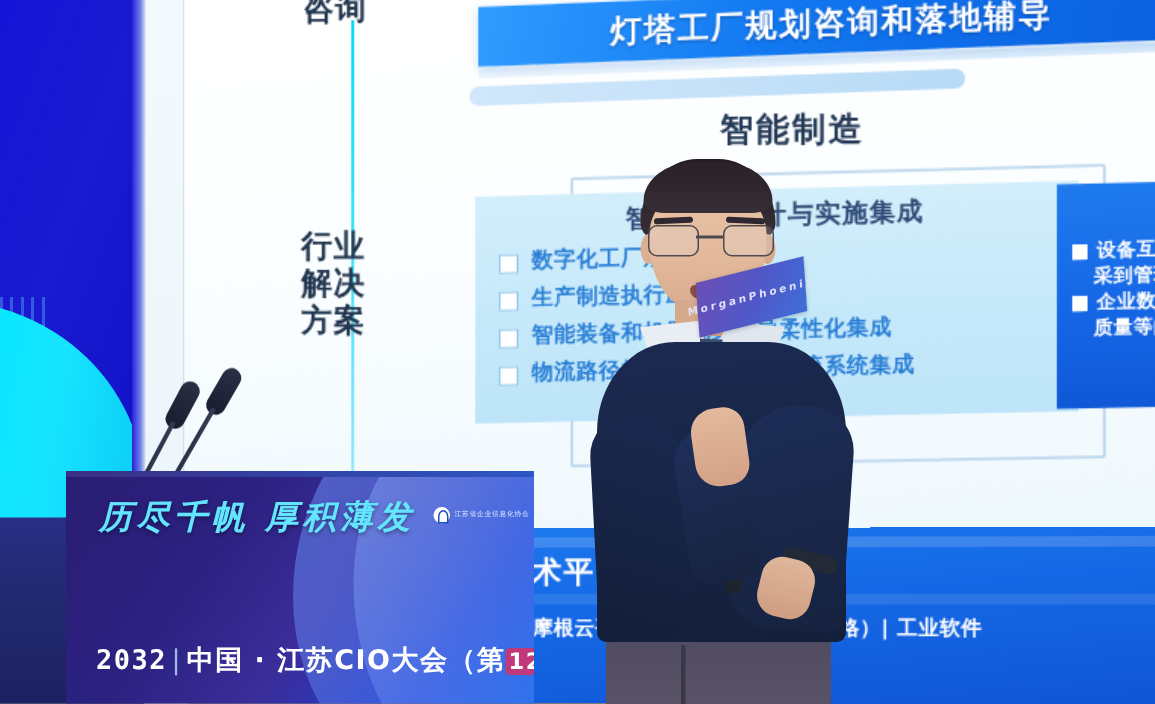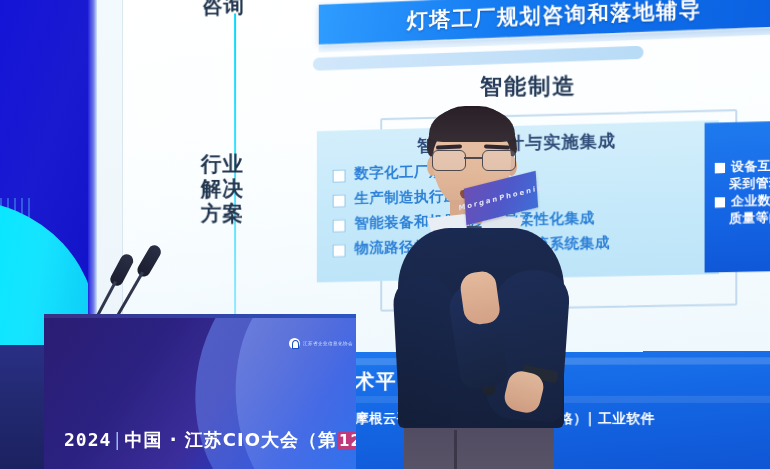--- a/index.html
+++ b/index.html
@@ -434,22 +434,23 @@
     <span class="gn-head"></span>
     <span class="gn-stem"></span>
   </div>
 
   <div class="floor"></div>
   <div class="floor-right"></div>
   <div class="podium-top"></div>
   <div class="podium">
     <div class="podium-swoosh"></div>
     <div class="podium-swoosh2"></div>
+    <div class="podium-slogan">历尽千帆 厚积薄发</div>
     <div class="podium-logo">
       <span class="podium-logo-mark"></span>
       <span class="podium-logo-text">江苏省企业信息化协会</span>
     </div>
     <div class="podium-title">
-      <span class="podium-year">2024</span><span class="podium-sep">|</span><span>中国 · 江苏CIO大会（第</span><span class="podium-badge">12</span>
+      <span class="podium-year">2032</span><span class="podium-sep">|</span><span>中国 · 江苏CIO大会（第</span><span class="podium-badge">12</span>
     </div>
   </div>
 
 </div>
 
 </body></html>

